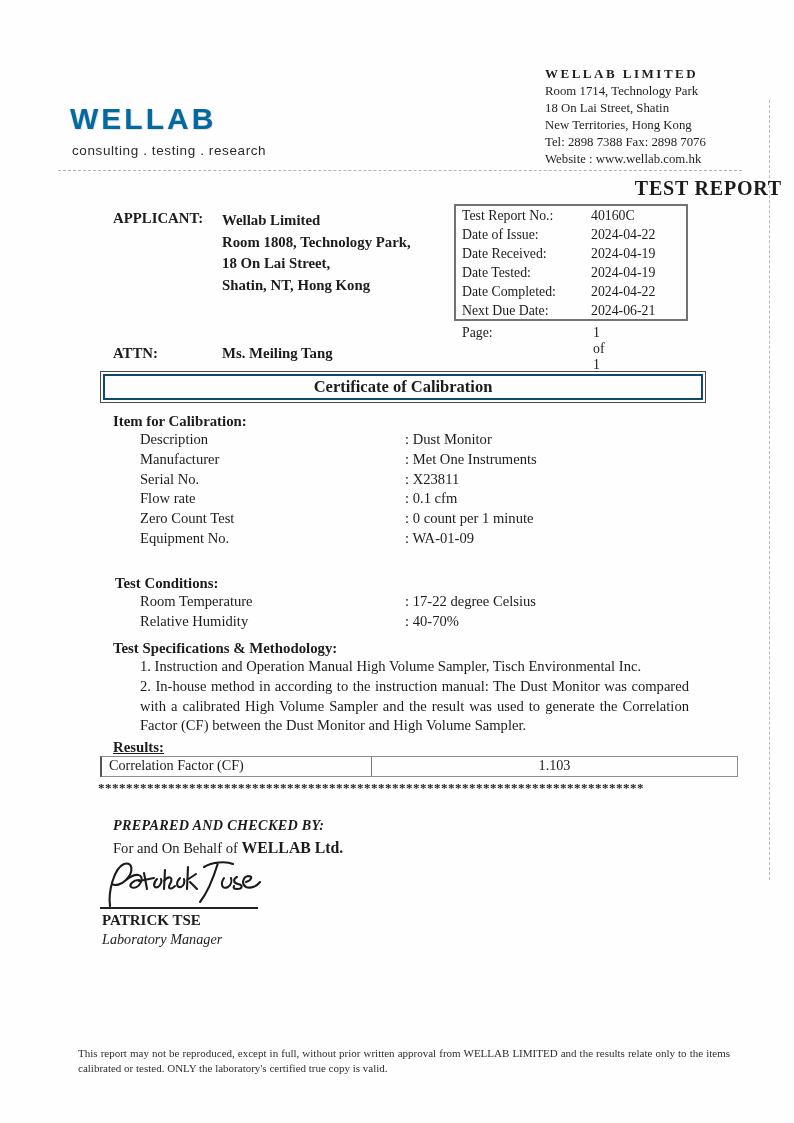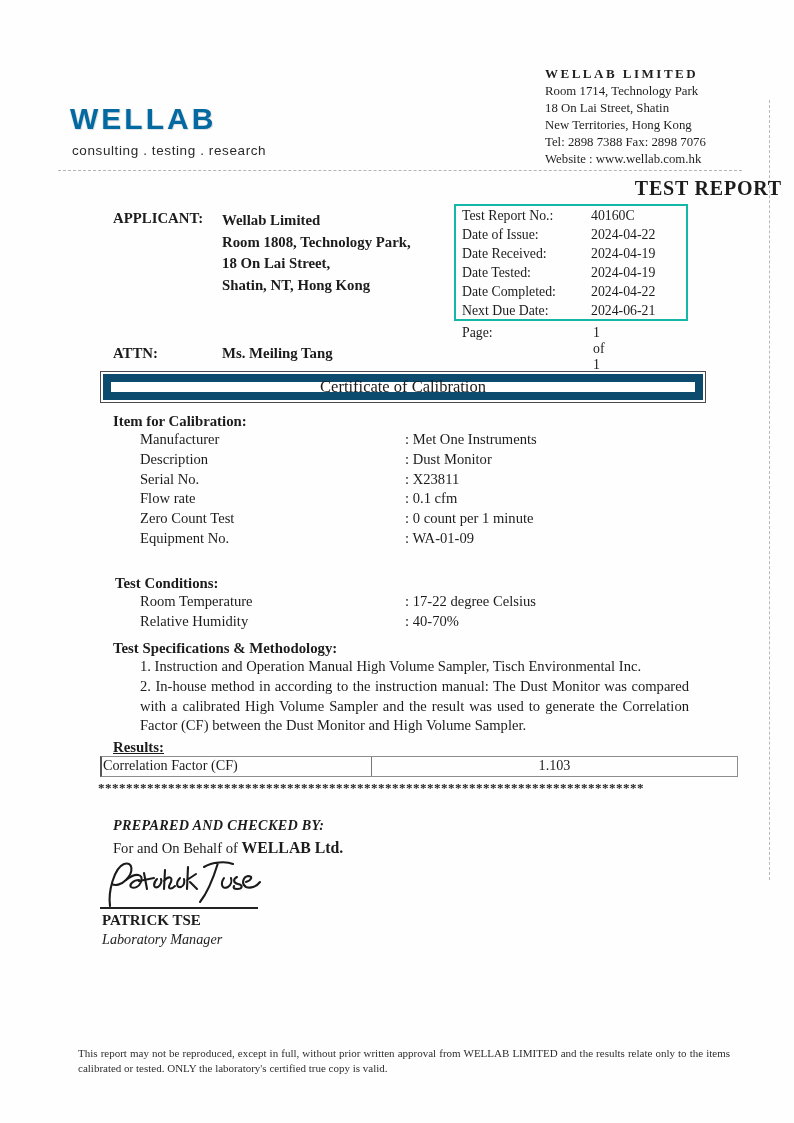--- a/index.html
+++ b/index.html
@@ -55,44 +55,44 @@
     position: absolute; left: 113px; top: 210px;
     font-size: 14.8px; font-weight: bold;
   }
   .applicant-block {
     position: absolute; left: 222px; top: 210px;
     font-size: 14.8px; font-weight: bold; line-height: 21.6px;
   }
   
   .info-box {
     position: absolute; left: 454px; top: 204px; width: 234px; height: 117px;
-    border: 2px solid #14b8a6;
+    border: 2px solid #737373;
     padding: 2px 0 0 6px;
   }
   .info-row { position: relative; height: 19.1px; font-size: 13.8px; white-space: nowrap; }
   .info-row .val { position: absolute; left: 129px; top: 0; }
   .page-row {
     position: absolute; left: 462px; top: 325px;
     font-size: 13.8px;
   }
   .page-row .val { position: absolute; left: 131px; top: 0; }
   
   .attn-label { position: absolute; left: 113px; top: 345px; font-size: 14.8px; font-weight: bold; }
   .attn-value { position: absolute; left: 222px; top: 345px; font-size: 14.8px; font-weight: bold; }
   
   .cert-box {
     position: absolute; left: 100px; top: 371px; width: 606px; height: 32px;
     border: 1px solid #4a4a4a;
     padding: 2px;
   }
   .cert-box-inner {
     width: 100%; height: 100%;
-    border: 8px solid #0c4a6e;
+    border: 2px solid #0c4a6e;
     display: flex; align-items: center; justify-content: center;
-    font-size: 16.5px; font-weight: normal;
+    font-size: 16.5px; font-weight: bold;
   }
   
   .sec-heading { position: absolute; font-size: 14.8px; font-weight: bold; }
   .kv-row { position: relative; height: 19.8px; font-size: 14.6px; }
   .kv-row .val { position: absolute; left: 265px; top: 0; }
   .item-rows { position: absolute; left: 140px; top: 431px; width: 560px; }
   .cond-rows { position: absolute; left: 140px; top: 593px; width: 560px; }
   .spec-item1 { position: absolute; left: 140px; top: 658px; font-size: 14.6px; }
   .spec-item2 {
     position: absolute; left: 140px; top: 677px; width: 549px;
@@ -104,21 +104,21 @@
     font-size: 14.8px; font-weight: bold; text-decoration: underline;
   }
   .results-table {
     position: absolute; left: 100px; top: 756px; width: 638px; height: 21px;
     display: flex;
     border: 1px solid #8d8d8d;
     border-left: 2px solid #555;
     font-size: 14.2px;
   }
   .results-table .cell-label {
-    width: 270px; padding-left: 1px;
+    width: 270px; padding-left: 7px;
     border-right: 1px solid #777;
   }
   .results-table .cell-value { flex: 1; text-align: center; }
   .star-line {
     position: absolute; left: 98px; top: 780px; width: 644px;
     font-size: 13px; font-weight: bold; letter-spacing: .5px;
     white-space: nowrap; overflow: hidden;
   }
   
   .prepared-by {
@@ -204,26 +204,26 @@
   <div class="attn-label">ATTN:</div>
   <div class="attn-value">Ms. Meiling Tang</div>
 
   <div class="cert-box">
     <div class="cert-box-inner">Certificate of Calibration</div>
   </div>
 
   <div class="sec-heading" style="left:113px; top:413px;">Item for Calibration:</div>
   <div class="item-rows">
     <div class="kv-row">
+      <span>Description</span>
+      <span class="val">: Dust Monitor</span>
+    </div>
+    <div class="kv-row">
       <span>Manufacturer</span>
       <span class="val">: Met One Instruments</span>
-    </div>
-    <div class="kv-row">
-      <span>Description</span>
-      <span class="val">: Dust Monitor</span>
     </div>
     <div class="kv-row">
       <span>Serial No.</span>
       <span class="val">: X23811</span>
     </div>
     <div class="kv-row">
       <span>Flow rate</span>
       <span class="val">: 0.1 cfm</span>
     </div>
     <div class="kv-row">

